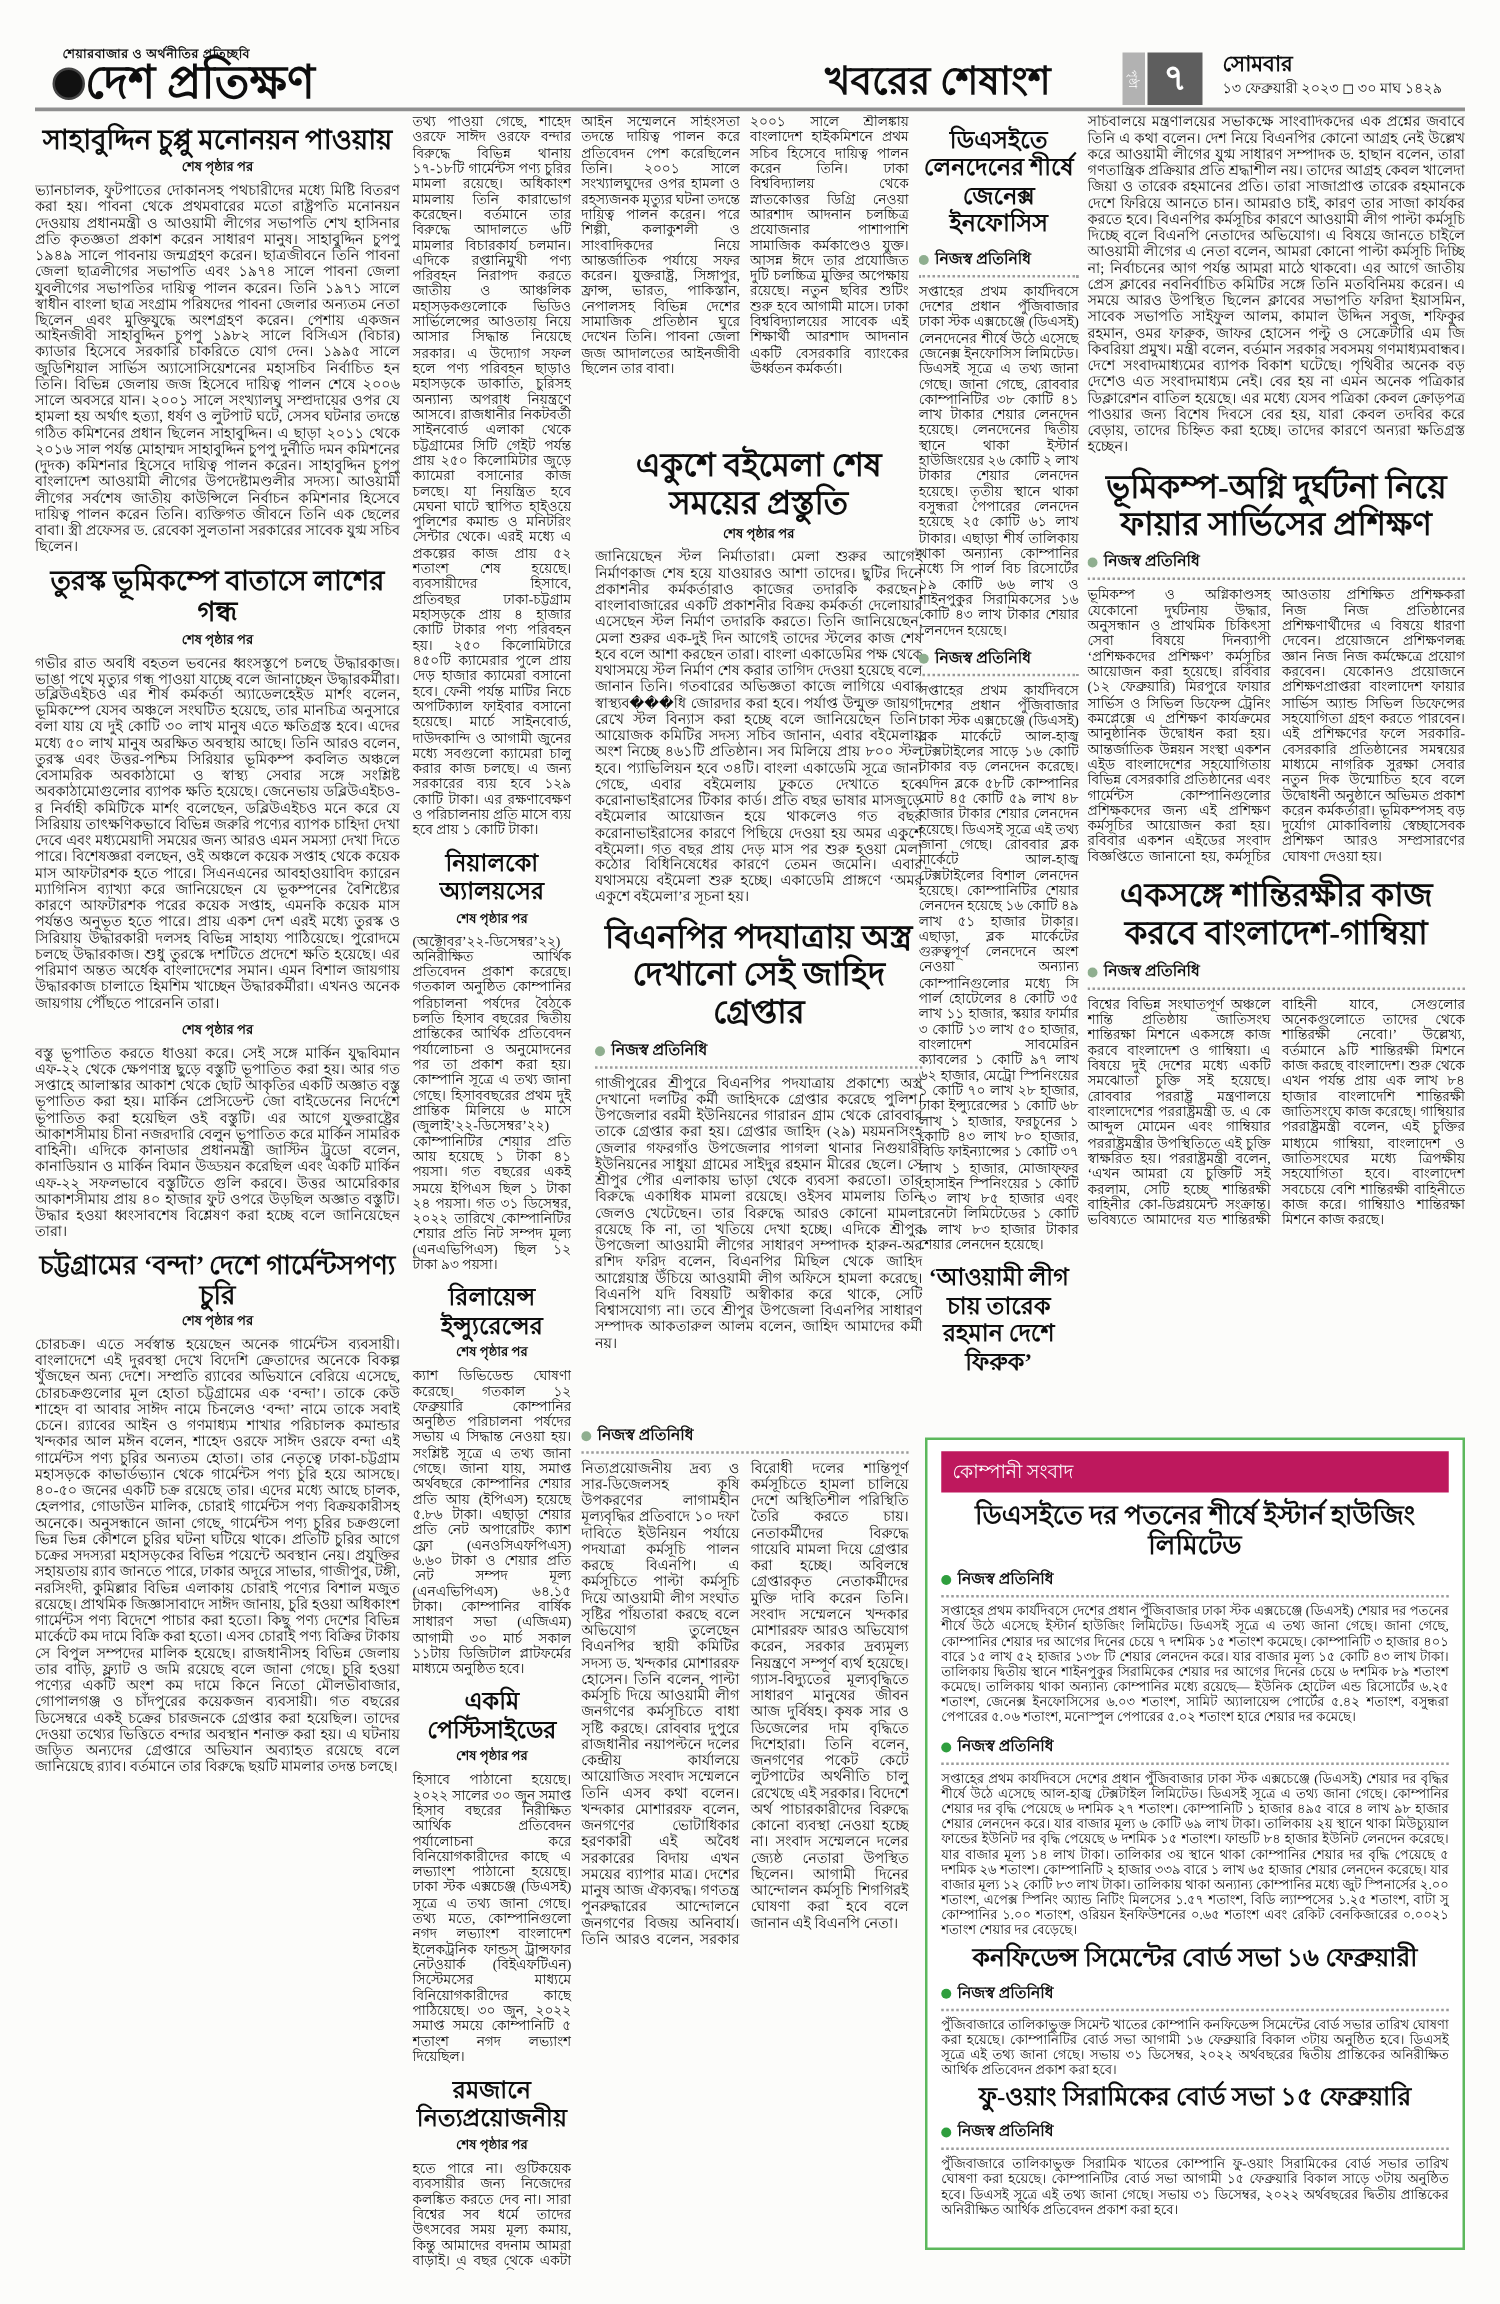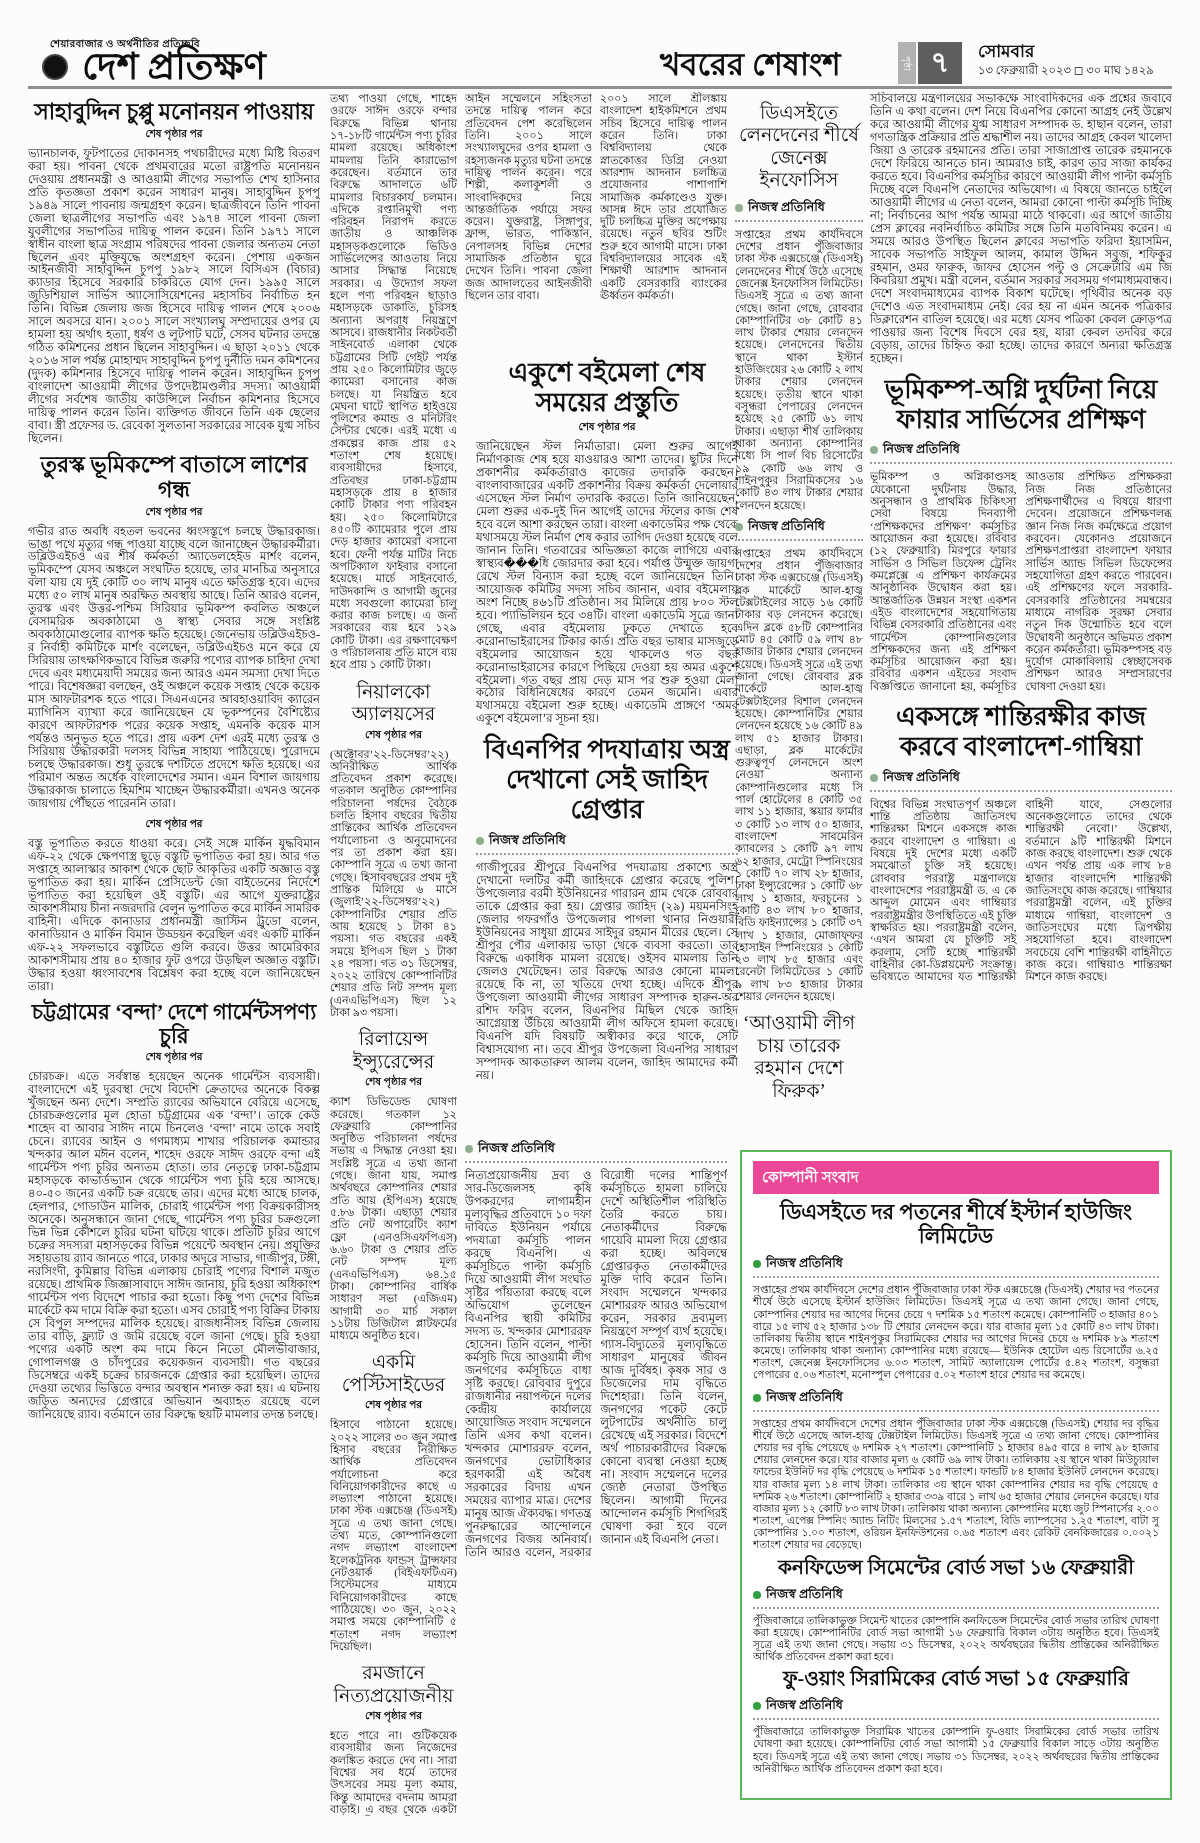--- a/index.html
+++ b/index.html
@@ -15,43 +15,43 @@
           display:flex;align-items:center;justify-content:center;}
   .pgnum{background:#5e5e5e;color:#fff;font-size:29px;font-weight:700;display:flex;align-items:center;justify-content:center;}
   .day{font-size:17px;font-weight:700;line-height:1.1;}
   .dateline{font-size:11.5px;}
   .toprule{background:#8f8f8f;height:3px;}
   
   .col{overflow:hidden;}
   .hl1{font-size:22px;font-weight:700;text-align:center;line-height:1.12;margin:8px 0 0;}
   .hl1s{font-size:21px;}
   .hlw{font-size:26px;font-weight:700;text-align:center;line-height:1.15;margin:10px 0 0;}
-  .hlc{font-size:19px;font-weight:400;text-align:center;line-height:1.18;margin:10px 0 0;}
+  .hlc{font-size:19px;font-weight:700;text-align:center;line-height:1.18;margin:10px 0 0;}
   .cont{font-size:10.5px;font-weight:700;text-align:center;margin:1px 0 4px;}
   .bt{font-size:11.5px;line-height:1.13;text-align:justify;margin:0 0 6px;}
   .bt-sm{font-size:11px;line-height:1.12;}
   .byline{display:flex;align-items:center;gap:5px;font-size:12.5px;font-weight:700;margin:6px 0 1px;}
   .dot{width:8px;height:8px;border-radius:50%;background:#8fae8f;flex:0 0 auto;}
   .dotline{border-bottom:2px dotted #9a9a9a;margin:2px 0 6px;}
   .twocol{column-count:2;column-gap:9px;}
   
   .gbox{border:2px solid #5cb85c;background:#fff;padding:9px 11px;overflow:hidden;}
-  .gbar{background:#ec4899;color:#fff;font-weight:700;font-size:15px;padding:4px 9px;margin:0 0 6px;}
+  .gbar{background:#be185d;color:#fff;font-weight:400;font-size:15px;padding:4px 9px;margin:0 0 6px;}
   .ghl{font-size:21px;font-weight:700;text-align:center;line-height:1.15;margin:4px 0 0;}
   .ghl-sm{font-size:20px;}
   .gbox .dot{background:#2f9e3e;}
   .gbox .bt{font-size:10.5px;line-height:1.16;margin-bottom:4px;}
 </style>
 </head>
 <body>
 
 <div class="abs" style="left:50px;top:33px;">
   <span class="tagline">শেয়ারবাজার ও অর্থনীতির প্রতিচ্ছবি</span>
 </div>
-<div class="abs" style="left:42px;top:48px;display:flex;align-items:center;gap:14px;">
+<div class="abs" style="left:42px;top:48px;display:flex;align-items:center;gap:0;">
   <span class="emblem"></span>
   <span class="logo">দেশ প্রতিক্ষণ</span>
 </div>
 <div class="abs" style="left:660px;top:49px;">
   <span class="section-title">খবরের শেষাংশ</span>
 </div>
 <div class="abs pgword" style="left:898px;top:42px;width:18px;height:42px;">
   <span>পৃষ্ঠা</span>
 </div>
 <div class="abs pgnum" style="left:918px;top:42px;width:44px;height:42px;">

